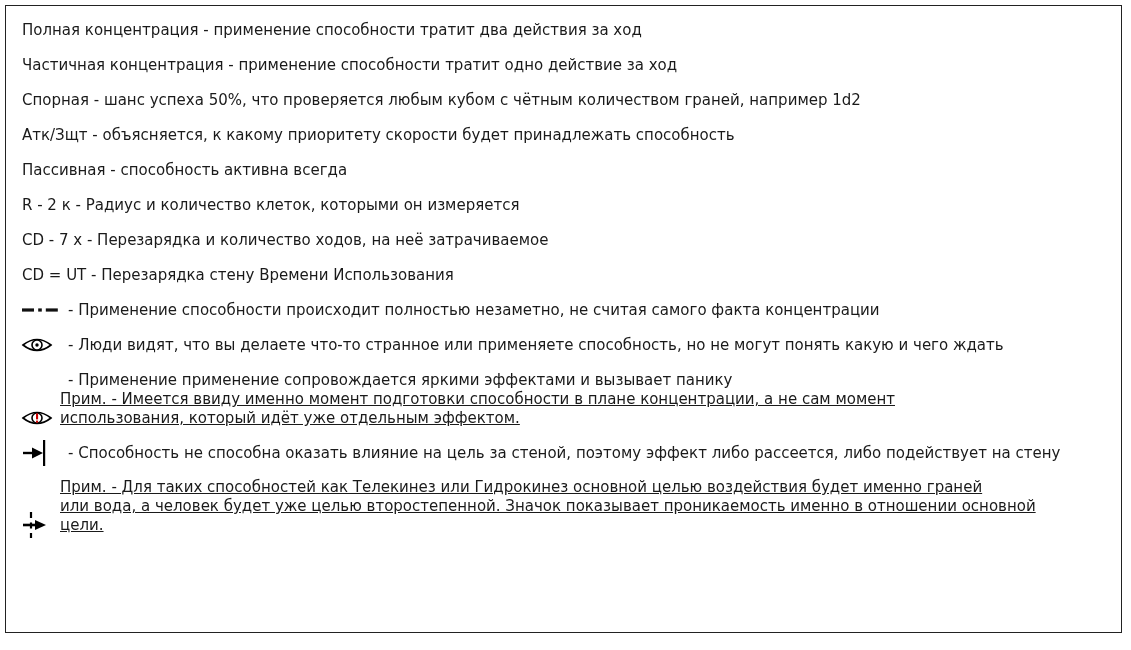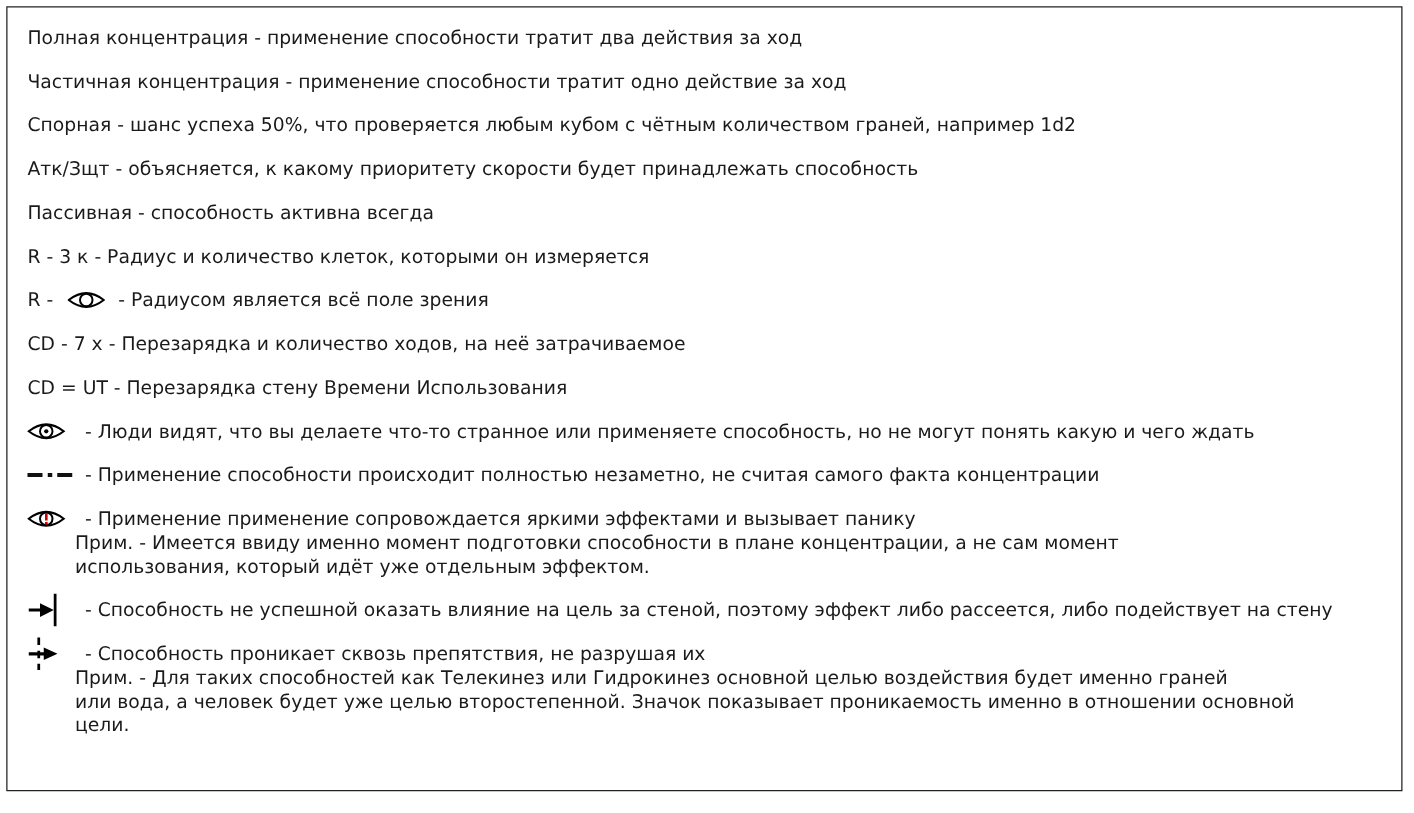--- a/index.html
+++ b/index.html
@@ -17,38 +17,39 @@
     margin: 5px 0 0 5px;
     width: 1117px;
     height: 628px;
     border: 1px solid #222222;
     background: #ffffff;
     padding: 14px 4px 0 16px;
     overflow: hidden;
   }
   .row {
     display: flex;
-    align-items: flex-start;
+    align-items: flex-end;
     margin-bottom: 15px;
     font-size: 15px;
     line-height: 20px;
   }
   .icon-cell {
     flex: 0 0 46px;
     height: 20px;
     display: flex;
     align-items: center;
   }
   .icon-cell svg { display: block; overflow: visible; }
   .row-body { min-width: 0; }
   .row-text { white-space: nowrap; display: inline-block; }
   .row-note {
     white-space: pre-line;
     line-height: 19px;
     margin-left: -8px;
+    text-decoration: underline;
   }
   .inline-prefix { white-space: nowrap; }
   .inline-icon {
     display: inline-block;
     vertical-align: middle;
     margin: 0 11px;
     position: relative;
     top: -1px;
   }
 </style>
@@ -94,76 +95,66 @@
 
     <div class="row-body">
       <span class="row-text">Пассивная - способность активна всегда</span>
       
     </div>
   </div>
 
   <div class="row">
 
     <div class="row-body">
-      <span class="row-text">R - 3 к - Радиус и количество клеток, которыми он измеряется</span>
-      
-    </div>
-  </div>
-
-  <div class="row">
-
-    <div class="row-body">
-      <span class="inline-prefix">R -</span><svg width="30" height="16" viewBox="0 0 30 16" xmlns="http://www.w3.org/2000/svg" class="inline-icon">
-    <path d="M1,8 Q15,-3 29,8 Q15,19 1,8 Z" fill="none" stroke="#000" stroke-width="1.6"></path>
-    <circle cx="15" cy="8" r="5" fill="#fff" stroke="#000" stroke-width="1.6"></circle>
-  </svg><span class="row-text">- Радиусом является всё поле зрения</span>
-      
-    </div>
-  </div>
+      <span class="row-text">R - 2 к - Радиус и количество клеток, которыми он измеряется</span>
+      
+    </div>
+  </div>
+
 
   <div class="row">
 
     <div class="row-body">
       <span class="row-text">CD - 7 х - Перезарядка и количество ходов, на неё затрачиваемое</span>
       
     </div>
   </div>
 
   <div class="row">
 
     <div class="row-body">
       <span class="row-text">CD = UT - Перезарядка стену Времени Использования</span>
+      
+    </div>
+  </div>
+
+  <div class="row">
+    <span class="icon-cell">
+          <svg width="36" height="4" viewBox="0 0 36 4" xmlns="http://www.w3.org/2000/svg">
+    <rect x="0" y="0.4" width="12" height="3.2" fill="#111"></rect>
+    <rect x="16.2" y="0.4" width="3.6" height="3.2" fill="#111"></rect>
+    <rect x="23.8" y="0.4" width="12" height="3.2" fill="#111"></rect>
+  </svg>
+        </span>
+    <div class="row-body">
+      <span class="row-text">- Применение способности происходит полностью незаметно, не считая самого факта концентрации</span>
       
     </div>
   </div>
 
   <div class="row">
     <span class="icon-cell">
           <svg width="30" height="16" viewBox="0 0 30 16" xmlns="http://www.w3.org/2000/svg">
     <path d="M1,8 Q15,-3 29,8 Q15,19 1,8 Z" fill="none" stroke="#000" stroke-width="1.6"></path>
     <circle cx="15" cy="8" r="5" fill="#fff" stroke="#000" stroke-width="1.6"></circle>
     <circle cx="15" cy="8" r="1.7" fill="#000"></circle>
   </svg>
         </span>
     <div class="row-body">
       <span class="row-text">- Люди видят, что вы делаете что-то странное или применяете способность, но не могут понять какую и чего ждать</span>
-      
-    </div>
-  </div>
-
-  <div class="row">
-    <span class="icon-cell">
-          <svg width="36" height="4" viewBox="0 0 36 4" xmlns="http://www.w3.org/2000/svg">
-    <rect x="0" y="0.4" width="12" height="3.2" fill="#111"></rect>
-    <rect x="16.2" y="0.4" width="3.6" height="3.2" fill="#111"></rect>
-    <rect x="23.8" y="0.4" width="12" height="3.2" fill="#111"></rect>
-  </svg>
-        </span>
-    <div class="row-body">
-      <span class="row-text">- Применение способности происходит полностью незаметно, не считая самого факта концентрации</span>
       
     </div>
   </div>
 
   <div class="row">
     <span class="icon-cell">
           <svg width="30" height="18" viewBox="0 0 30 18" xmlns="http://www.w3.org/2000/svg">
     <path d="M1,9 Q15,-2 29,9 Q15,20 1,9 Z" fill="none" stroke="#000" stroke-width="1.6"></path>
     <circle cx="15" cy="9" r="5" fill="#fff" stroke="#000" stroke-width="1.6"></circle>
     <rect x="14" y="4.4" width="2.1" height="6" fill="#cc0000"></rect>
@@ -179,34 +170,33 @@
 
   <div class="row">
     <span class="icon-cell">
           <svg width="25" height="28" viewBox="0 0 25 28" xmlns="http://www.w3.org/2000/svg">
     <line x1="1" y1="14" x2="12" y2="14" stroke="#000" stroke-width="2.4"></line>
     <polygon points="10,8.5 21,14 10,19.5" fill="#000"></polygon>
     <rect x="21" y="1" width="2.2" height="26" fill="#000"></rect>
   </svg>
         </span>
     <div class="row-body">
-      <span class="row-text">- Способность не успешной оказать влияние на цель за стеной, поэтому эффект либо рассеется, либо подействует на стену</span>
+      <span class="row-text">- Способность не способна оказать влияние на цель за стеной, поэтому эффект либо рассеется, либо подействует на стену</span>
       
     </div>
   </div>
 
   <div class="row">
     <span class="icon-cell">
           <svg width="26" height="28" viewBox="0 0 26 28" xmlns="http://www.w3.org/2000/svg">
     <line x1="9" y1="1" x2="9" y2="27" stroke="#000" stroke-width="2.2" stroke-dasharray="6 4.5"></line>
     <line x1="1" y1="14" x2="15" y2="14" stroke="#000" stroke-width="2.6"></line>
     <polygon points="13,9 24,14 13,19" fill="#000"></polygon>
   </svg>
         </span>
     <div class="row-body">
-      <span class="row-text">- Способность проникает сквозь препятствия, не разрушая их</span>
       <div class="row-note">Прим. - Для таких способностей как Телекинез или Гидрокинез основной целью воздействия будет именно граней
 или вода, а человек будет уже целью второстепенной. Значок показывает проникаемость именно в отношении основной
 цели.</div>
     </div>
   </div>
 </div>
 </div>
 
 </body></html>

